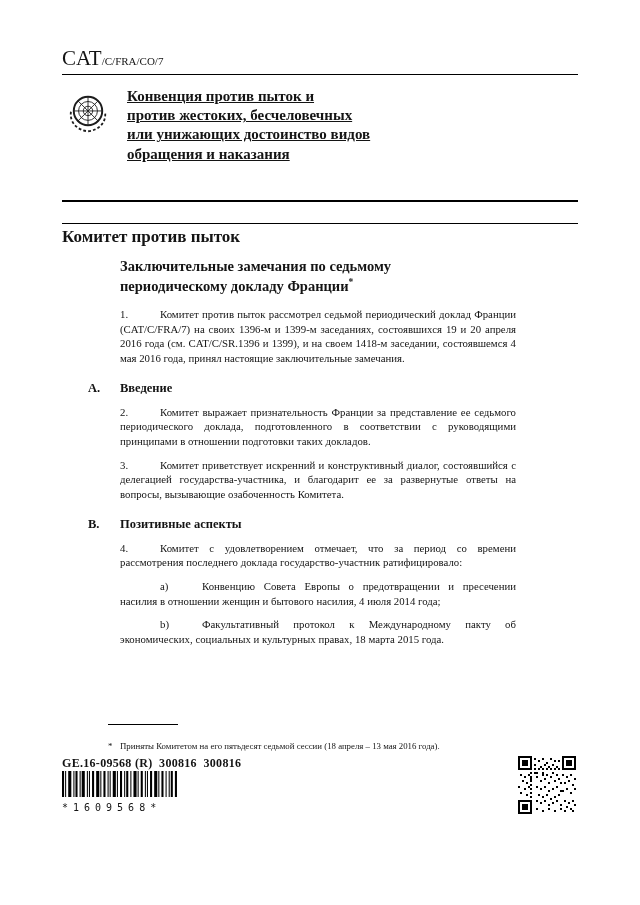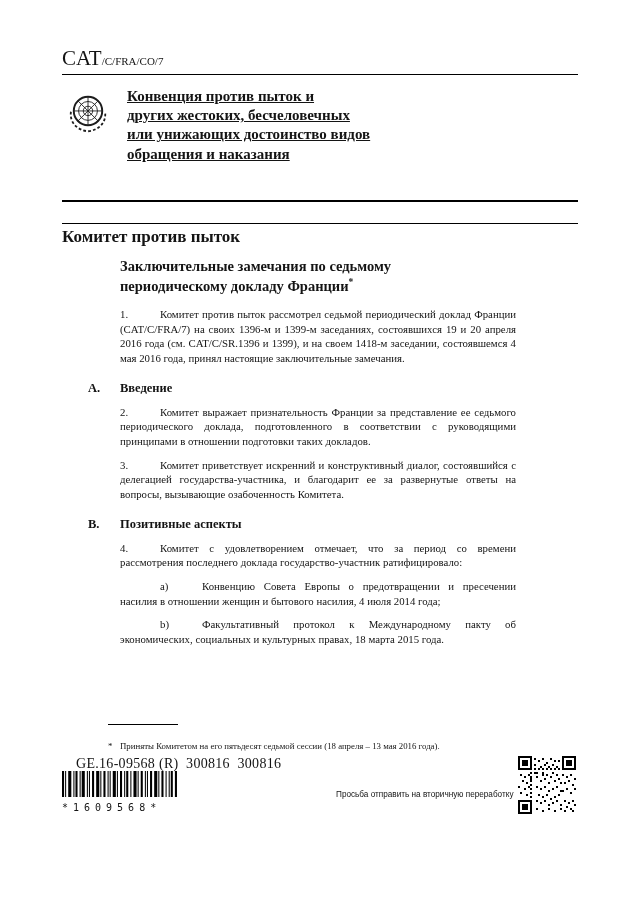--- a/index.html
+++ b/index.html
@@ -41,21 +41,21 @@
   .pnum { display: inline-block; width: 40px; }
   .sub { text-indent: 40px; }
   .sub .pnum { width: 42px; text-indent: 0; }
   .section-head { font-weight: bold; font-size: 12.5px; margin: 15px 0 0 0; }
   .section-letter { display: inline-block; width: 32px; margin-left: -32px; }
 
   
   .footnote-rule { position: absolute; left: 108px; top: 724px; width: 70px; height: 1px; background: #000; }
   .footnote { position: absolute; left: 108px; top: 732px; width: 440px; font-size: 8.8px; }
   .fn-marker { display: inline-block; width: 12px; }
-  .ge-line { position: absolute; left: 76px; top: 756px; font-size: 14px; white-space: pre; letter-spacing: .3px; }
+  .ge-line { position: absolute; left: 62px; top: 756px; font-size: 12px; white-space: pre; letter-spacing: .3px; font-weight: bold; }
   .barcode-wrap { position: absolute; left: 62px; top: 771px; width: 118px; }
   .barcode-label { font-family: "DejaVu Sans Mono", monospace; font-size: 10px; letter-spacing: 5px; margin-top: 1px; white-space: nowrap; }
   .recycle { position: absolute; left: 336px; top: 786px; display: flex; align-items: center; gap: 7px; font-size: 8.2px; font-family: "Liberation Sans", sans-serif; }
   .recycle-glyph { font-size: 16px; line-height: 1; }
   .qr { position: absolute; left: 518px; top: 756px; }
 </style>
 </head>
 <body>
 
 <div class="page">
@@ -74,21 +74,21 @@
             <circle cx="32" cy="27" r="11.6" stroke-width="1.1"></circle>
             <circle cx="32" cy="27" r="5.8" stroke-width="1.1"></circle>
             <path d="M14.5 27h35M32 9.5v35" stroke-width="1.1"></path>
             <path d="M19.6 14.6 44.4 39.4M44.4 14.6 19.6 39.4" stroke-width="1.1"></path>
             <path d="M11 28c-2 13 8 23 21 24 13-1 23-11 21-24" stroke-width="2.2" stroke-dasharray="3.4 2.6"></path>
           </g>
         </svg>
       </span>
       <div class="conv-title">
         <div>Конвенция против пыток и</div>
-        <div>других жестоких, бесчеловечных</div>
+        <div>против жестоких, бесчеловечных</div>
         <div>или унижающих достоинство видов</div>
         <div>обращения и наказания</div>
       </div>
     </div>
 
     <div class="rule-thick"></div>
     <div class="committee-rule"></div>
     <p class="committee">Комитет против пыток</p>
 
     <div class="content">
@@ -155,24 +155,20 @@
           <rect x="96" width="2" height="26"></rect>
         <rect x="100" width="1" height="26"></rect>
           <rect x="103" width="1" height="26"></rect>
           <rect x="105" width="2" height="26"></rect>
         <rect x="109" width="2" height="26"></rect>
       </g>
     </svg>
     <div class="barcode-label">*1609568*</div>
   </div>
 
-  <div class="recycle">
-    <span>Просьба отправить на вторичную переработку</span>
-    <span class="recycle-glyph">♻</span>
-  </div>
 
   <div class="qr">
     <svg width="58" height="58" viewBox="0 0 29 29" shape-rendering="crispEdges" aria-hidden="true">
       <rect width="29" height="29" fill="#ffffff"></rect>
       <g fill="#000">
         <rect x="0" y="0" width="7" height="7"></rect>
           <rect x="22" y="0" width="7" height="7"></rect>
           <rect x="0" y="22" width="7" height="7"></rect>
       </g>
       <g fill="#fff">

